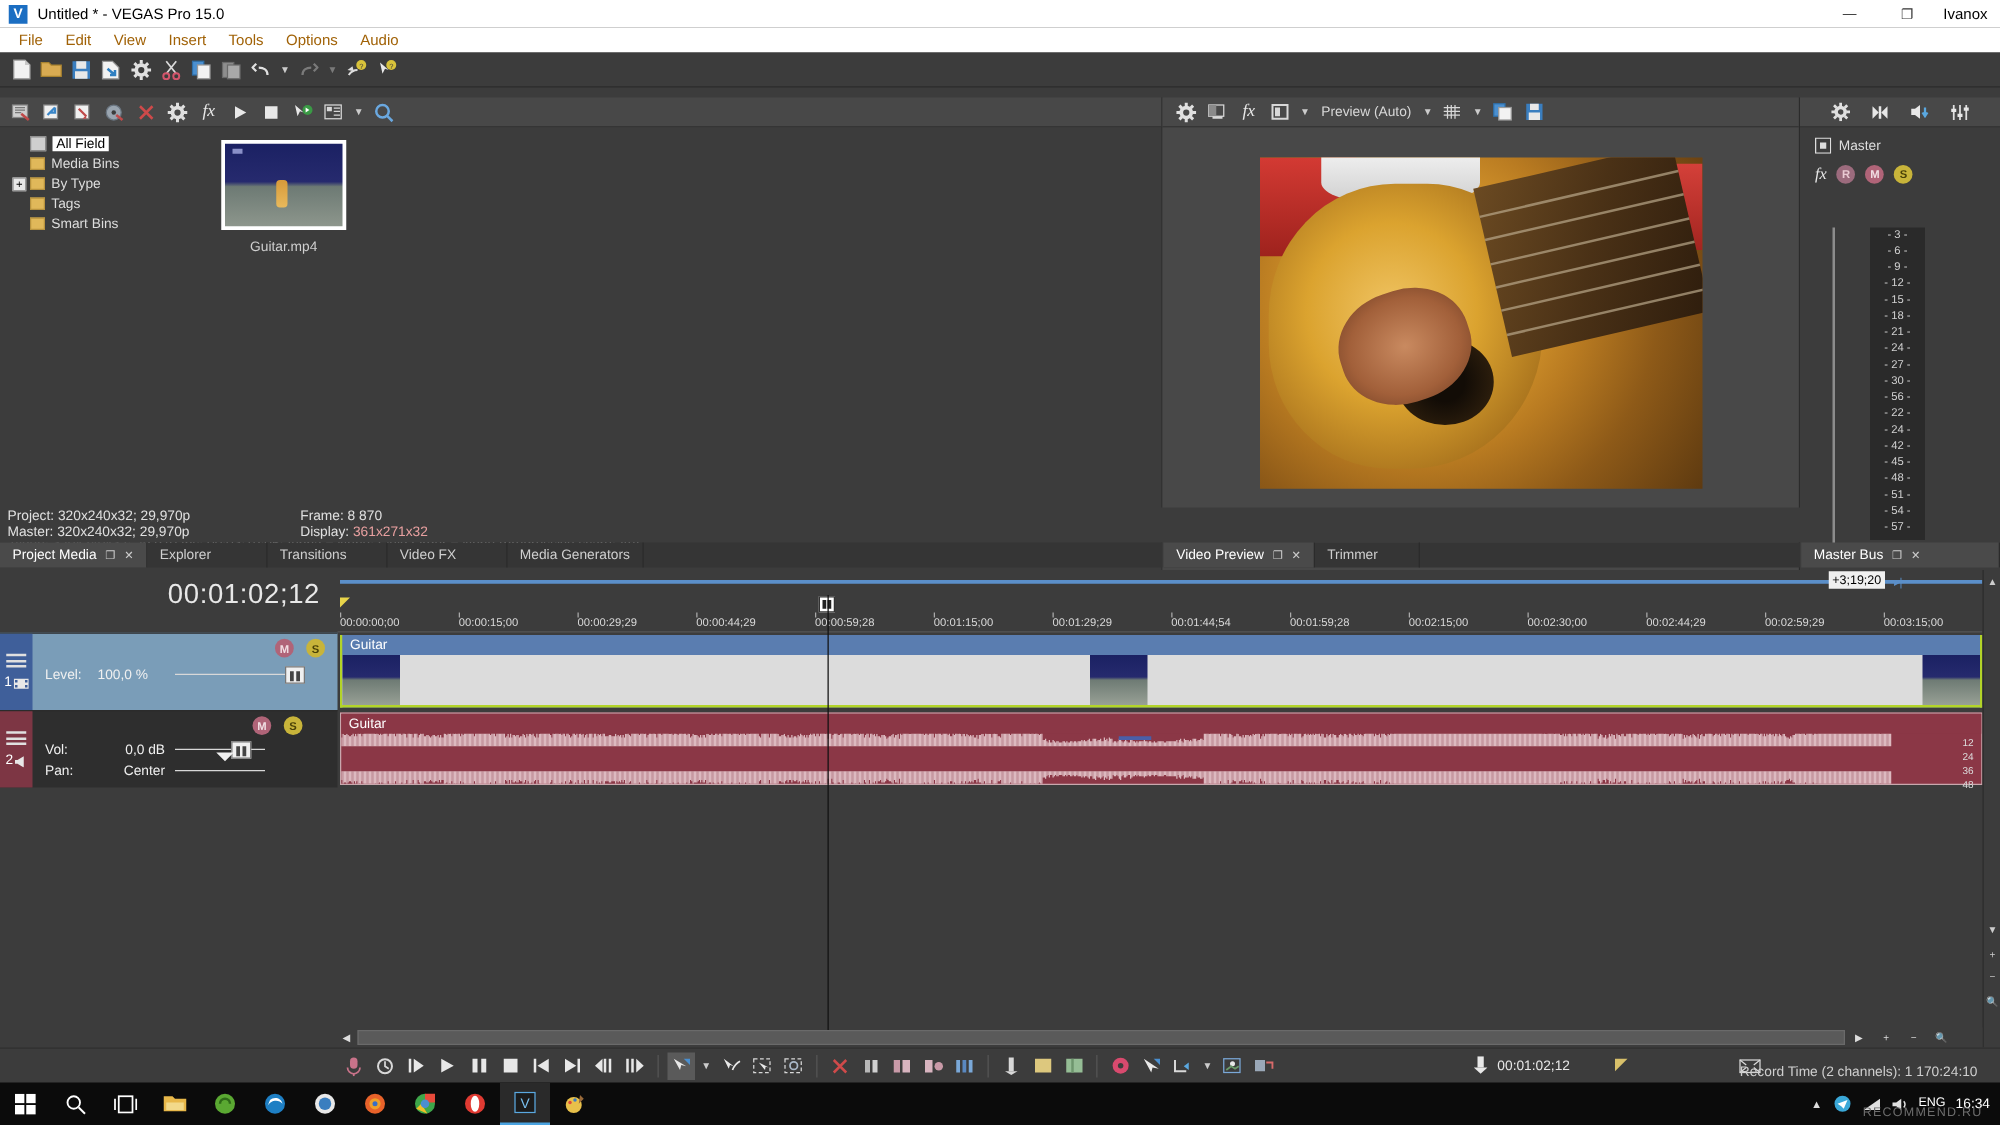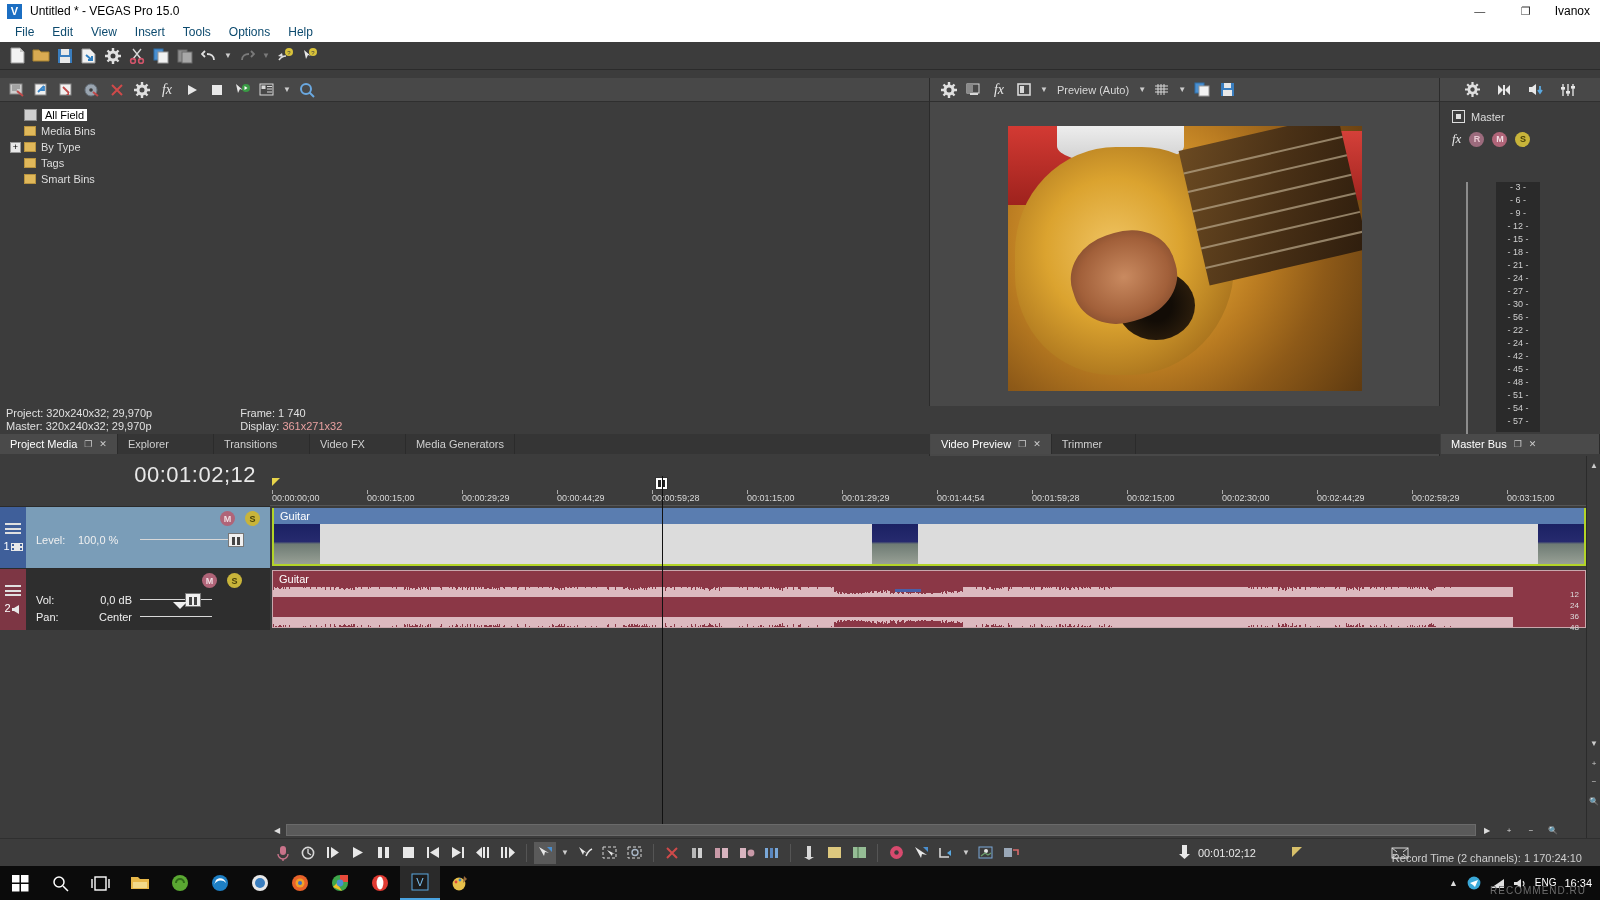--- a/index.html
+++ b/index.html
@@ -12,21 +12,21 @@
   .win-logo { width:15px;height:15px;margin:0 8px 0 7px;background:#1b6ec2;color:#fff;
     font-size:11px;font-weight:bold;display:flex;align-items:center;justify-content:center; }
   .title-text { font-size:12px; color:#000; }
   .win-ctrls { position:absolute; right:0; top:0; height:22px; display:flex; align-items:center; }
   .win-btn { width:46px;height:22px;display:flex;align-items:center;justify-content:center;
     font-size:11px;color:#333; }
   .win-user { font-size:12px;color:#000;padding:0 10px 0 6px; }
 
   
   .menubar { height:20px; background:#ffffff; display:flex; align-items:center; padding-left:6px; }
-  .menu-item { font-size:12px;color:#0c4a6e;padding:2px 9px; }
+  .menu-item { font-size:12px;color:#a16207;padding:2px 9px; }
 
   
   .maintoolbar { height:28px; background:#3c3c3c; display:flex; align-items:center;
     padding-left:6px; gap:2px; border-bottom:1px solid #2b2b2b; }
   .tbtn { width:22px;height:22px;display:flex;align-items:center;justify-content:center; }
   .tsep { width:1px;height:18px;background:#555;margin:0 4px; }
   .caret { width:12px;height:22px;display:flex;align-items:center;justify-content:center;
     color:#ccc;font-size:8px; }
 
   
@@ -228,21 +228,21 @@
     </div>
   </div>
 
   <div class="menubar">
     <div class="menu-item">File</div>
     <div class="menu-item">Edit</div>
     <div class="menu-item">View</div>
     <div class="menu-item">Insert</div>
     <div class="menu-item">Tools</div>
     <div class="menu-item">Options</div>
-    <div class="menu-item">Help</div>
+    <div class="menu-item">Audio</div>
   </div>
 
   <div class="maintoolbar">
     <div class="tbtn">
       <svg width="15" height="17">
           <path d="M1 1h9l4 4v11H1z" fill="#f2f2f2" stroke="#999"></path>
           <path d="M10 1v4h4" fill="#c8c8c8"></path>
         </svg>
       </div>
     <div class="tbtn">
@@ -419,20 +419,31 @@
           </div>
           <div class="tree-row">
             <div class="tree-spacer"></div>
             <div class="folder"></div>
             <span>Tags</span>
           </div>
           <div class="tree-row">
             <div class="tree-spacer"></div>
             <div class="folder"></div>
             <span>Smart Bins</span>
+          </div>
+        </div>
+        <div class="pm-list">
+          <div class="thumb-item" style="left:0px">
+            <div class="thumb-box">
+              <div class="thumb-img">
+                <div style="position:absolute;left:6px;top:4px;width:8px;height:4px;background:#8a90c8"></div>
+                <div class="thumb-figure"></div>
+              </div>
+            </div>
+            <div class="thumb-label">Guitar.mp4</div>
           </div>
         </div>
         <div class="pm-props">
           <div>Video: 320x240x32; 29,970 fps; 00:03:19;05; Alpha = None; Field Order = None (progressive scan); AVC</div>
           <div>Audio: 44 100 Hz; Stereo; 00:03:19;20; AAC</div>
         </div>
       </div>
     </div>
 
     <div class="vp-panel">
@@ -532,21 +543,21 @@
       </div>
       <div class="vp-status">
         <div class="col">
           <div><span class="lbl">Project:</span>
                <span>320x240x32; 29,970p</span></div>
           <div><span class="lbl">Master:</span>
                <span>320x240x32; 29,970p</span></div>
         </div>
         <div class="col two">
           <div><span class="lbl">Frame:</span>
-               <span>1 740</span></div>
+               <span>8 870</span></div>
           <div><span class="lbl">Display:</span>
                <span class="red-val">361x271x32</span></div>
         </div>
       </div>
     </div>
 
     <div class="mb-panel">
       <div class="mb-toolbar">
         <div class="tbtn">
           <svg width="15" height="15">
@@ -668,20 +679,25 @@
       <span class="tic">✕</span>
     </div>
   </div>
 
   <div class="timeline">
 
     <div class="tc-head">
       <span class="tc-big">00:01:02;12</span>
     </div>
 
+    <div class="tl-topbar">
+      <div class="tl-blueline"></div>
+      <div class="sel-len">+3;19;20</div>
+      <div style="position:absolute;right:64px;top:5px;color:#5b8fc9;font-size:9px">▸|</div>
+    </div>
 
     <div class="yellow-mark"></div>
 
     <div class="tl-ruler" id="ruler">
         <div class="rl-tick" style="left: 2px;">00:00:00;00</div>
         <div style="position: absolute; left: 2px; top: 0px; width: 1px; height: 4px; background: rgb(170, 170, 170);"></div>
         <div class="rl-tick" style="left: 97px;">00:00:15;00</div>
         <div style="position: absolute; left: 97px; top: 0px; width: 1px; height: 4px; background: rgb(170, 170, 170);"></div>
         <div class="rl-tick" style="left: 192px;">00:00:29;29</div>
         <div style="position: absolute; left: 192px; top: 0px; width: 1px; height: 4px; background: rgb(170, 170, 170);"></div>

